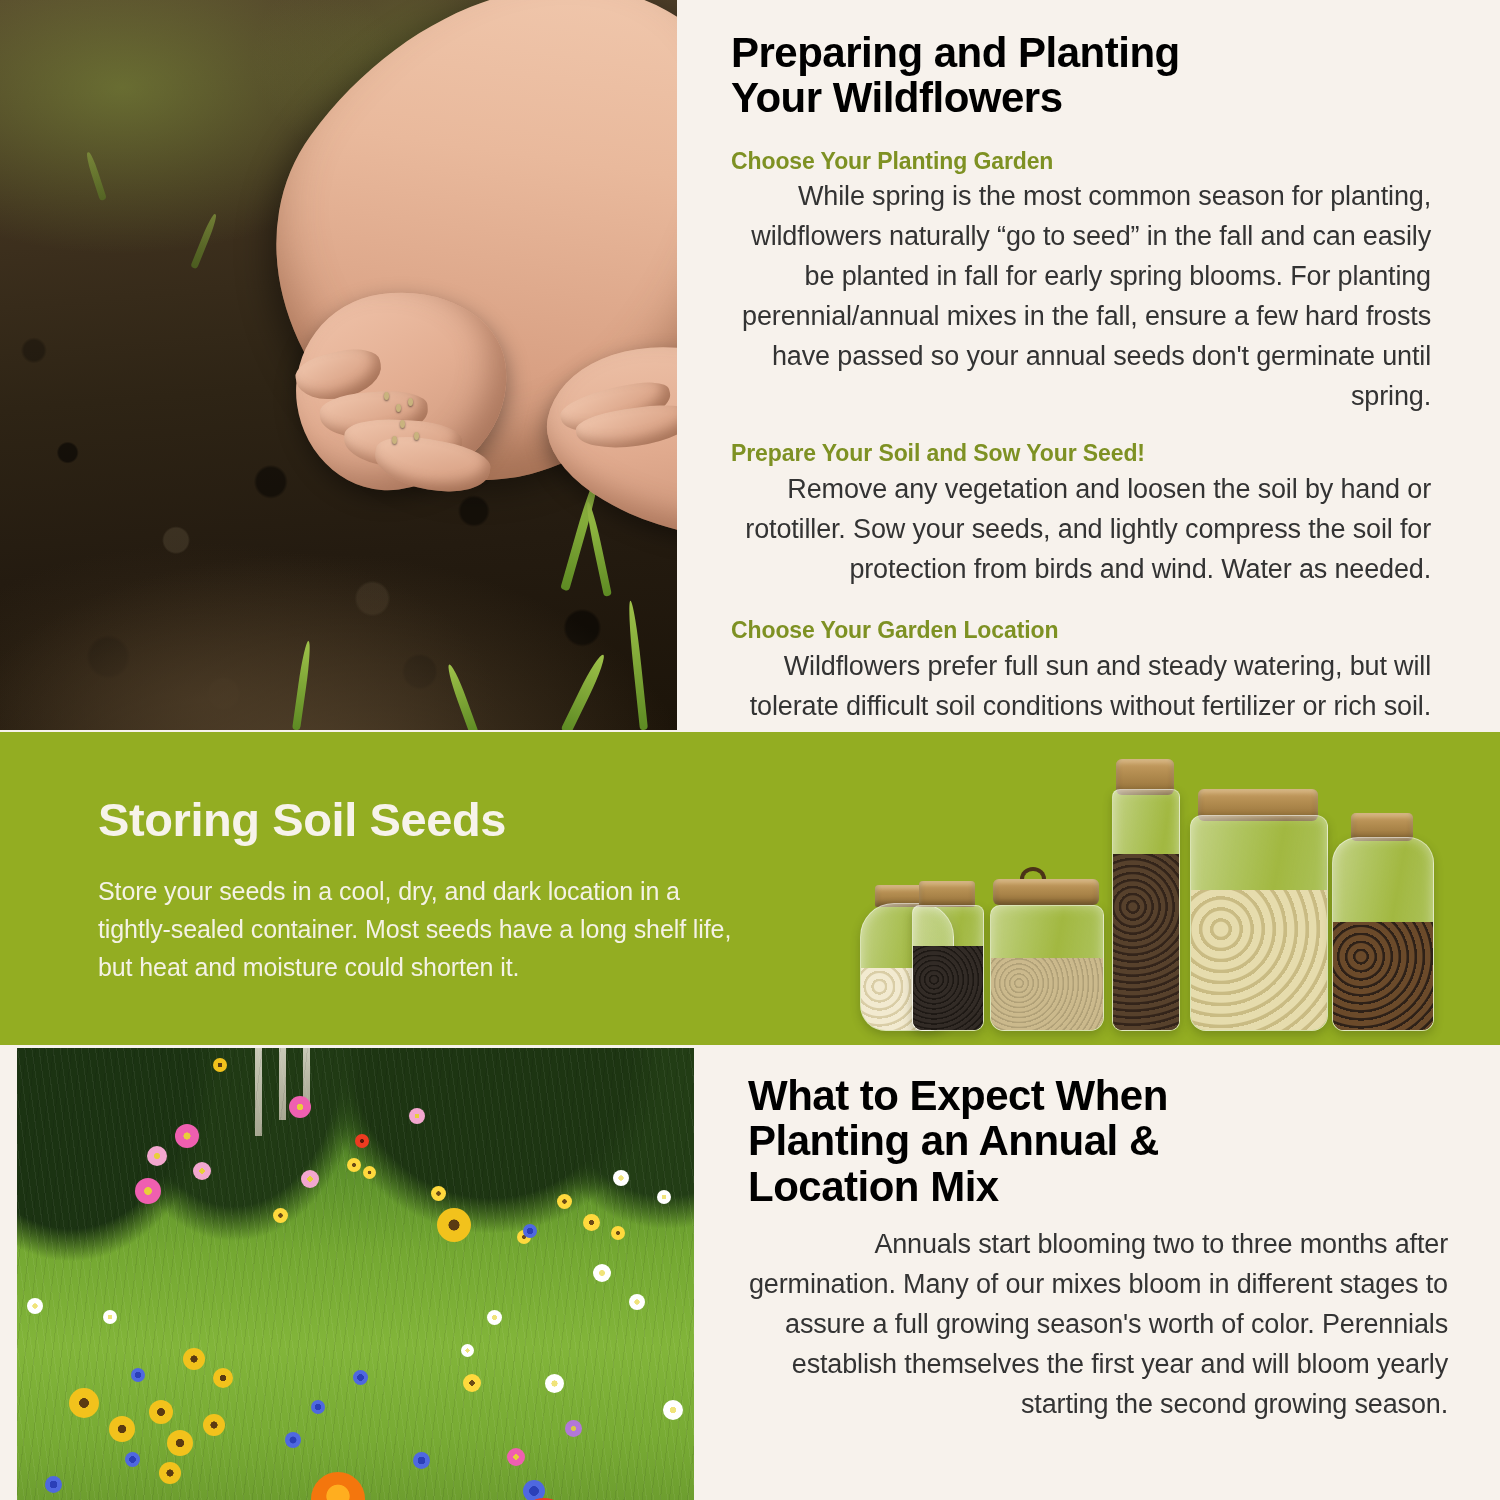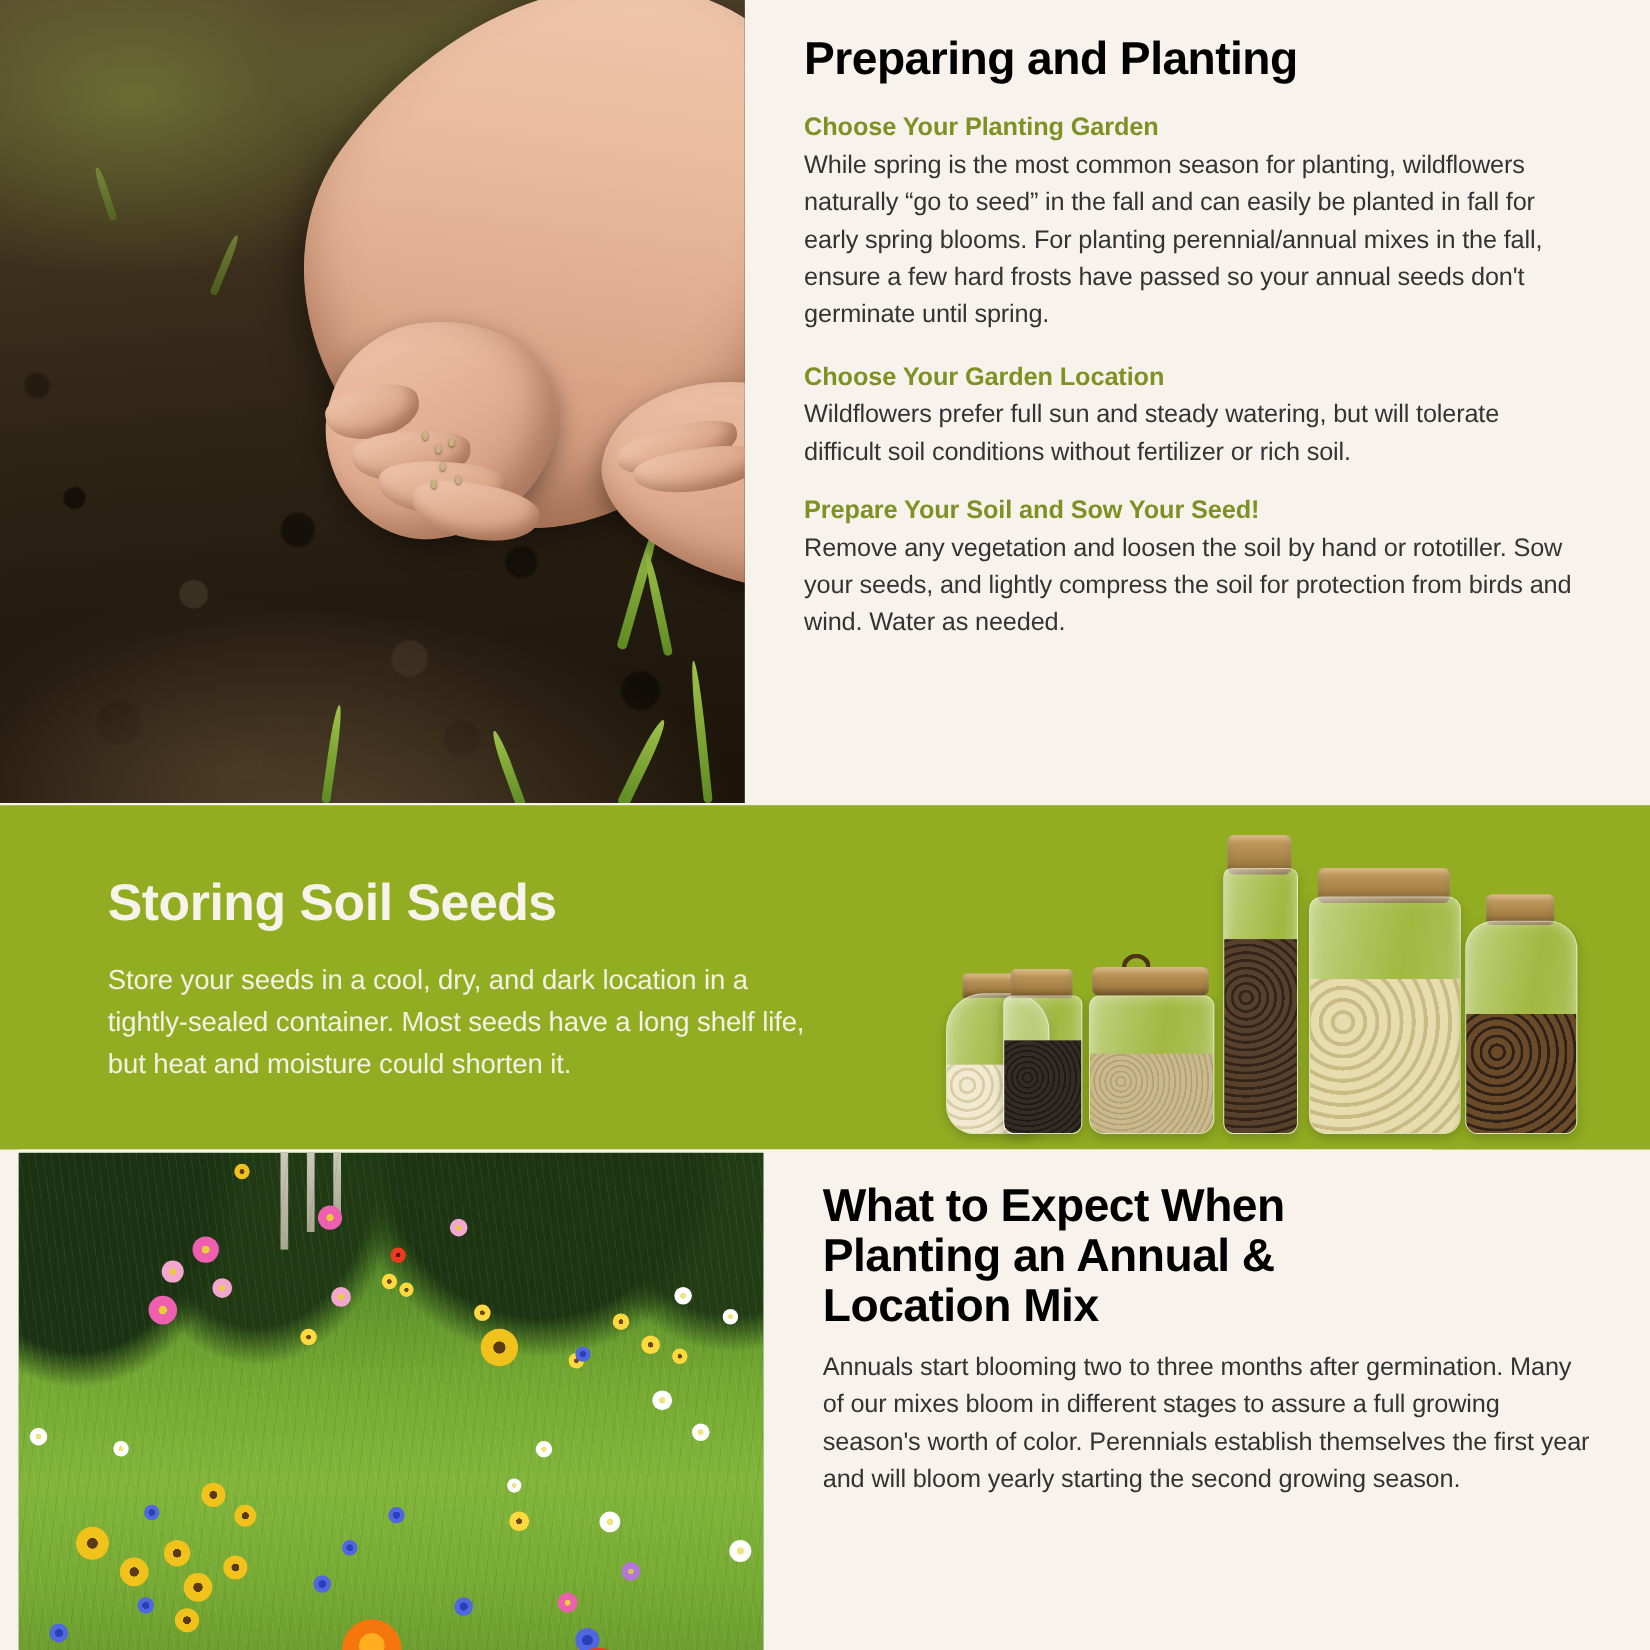--- a/index.html
+++ b/index.html
@@ -56,24 +56,25 @@
     color: #7E9123;
     font-size: 23px;
     line-height: 1.25;
     font-weight: 700;
     letter-spacing: -0.1px;
   }
   p.body-text {
     margin: 0;
     padding: 0;
     color: #333333;
-    font-size: 23px;
+    font-size: 27px;
     line-height: 1.48;
     font-weight: 400;
     letter-spacing: -0.15px;
+    text-align: right;
   }
   .blk { margin-top: 26px; }
   .blk .body-text { margin-top: 2px; }
 
   
   .sec-green {
     position: absolute;
     left: 0; top: 732px;
     width: 1500px; height: 313px;
     background: #93AD22;
@@ -307,36 +308,36 @@
       <div class="seed-dot" style="left:384px; top:392px;"></div>
       <div class="seed-dot" style="left:396px; top:404px;"></div>
       <div class="seed-dot" style="left:408px; top:398px;"></div>
       <div class="seed-dot" style="left:400px; top:420px;"></div>
       <div class="seed-dot" style="left:414px; top:432px;"></div>
       <div class="seed-dot" style="left:392px; top:436px;"></div>
     </div>
 
     <div class="top-text">
       <div class="title-top">
-        <h1 class="big-title"><span>Preparing and Planting</span><br></h1>
+        <h1 class="big-title"><span>Preparing and Planting</span><br><span>Your Wildflowers</span></h1>
       </div>
 
       <div class="blk">
         <h3 class="sub-head">Choose Your Planting Garden</h3>
         <p class="body-text">While spring is the most common season for planting, wildflowers naturally “go to seed” in the fall and can easily be planted in fall for early spring blooms. For planting perennial/annual mixes in the fall, ensure a few hard frosts have passed so your annual seeds don't germinate until spring.</p>
       </div>
 
+      <div class="blk" style="margin-top:22px;">
+        <h3 class="sub-head">Prepare Your Soil and Sow Your Seed!</h3>
+        <p class="body-text">Remove any vegetation and loosen the soil by hand or rototiller. Sow your seeds, and lightly compress the soil for protection from birds and wind. Water as needed.</p>
+      </div>
+
       <div class="blk">
         <h3 class="sub-head">Choose Your Garden Location</h3>
         <p class="body-text">Wildflowers prefer full sun and steady watering, but will tolerate difficult soil conditions without fertilizer or rich soil.</p>
-      </div>
-
-      <div class="blk" style="margin-top:22px;">
-        <h3 class="sub-head">Prepare Your Soil and Sow Your Seed!</h3>
-        <p class="body-text">Remove any vegetation and loosen the soil by hand or rototiller. Sow your seeds, and lightly compress the soil for protection from birds and wind. Water as needed.</p>
       </div>
     </div>
   </div>
 
   <div class="sec-green">
     <div class="green-inner">
       <h2 class="green-title">Storing Soil Seeds</h2>
       <p class="green-body">Store your seeds in a cool, dry, and dark location in a tightly-sealed container. Most seeds have a long shelf life, but heat and moisture could shorten it.</p>
     </div>
 

